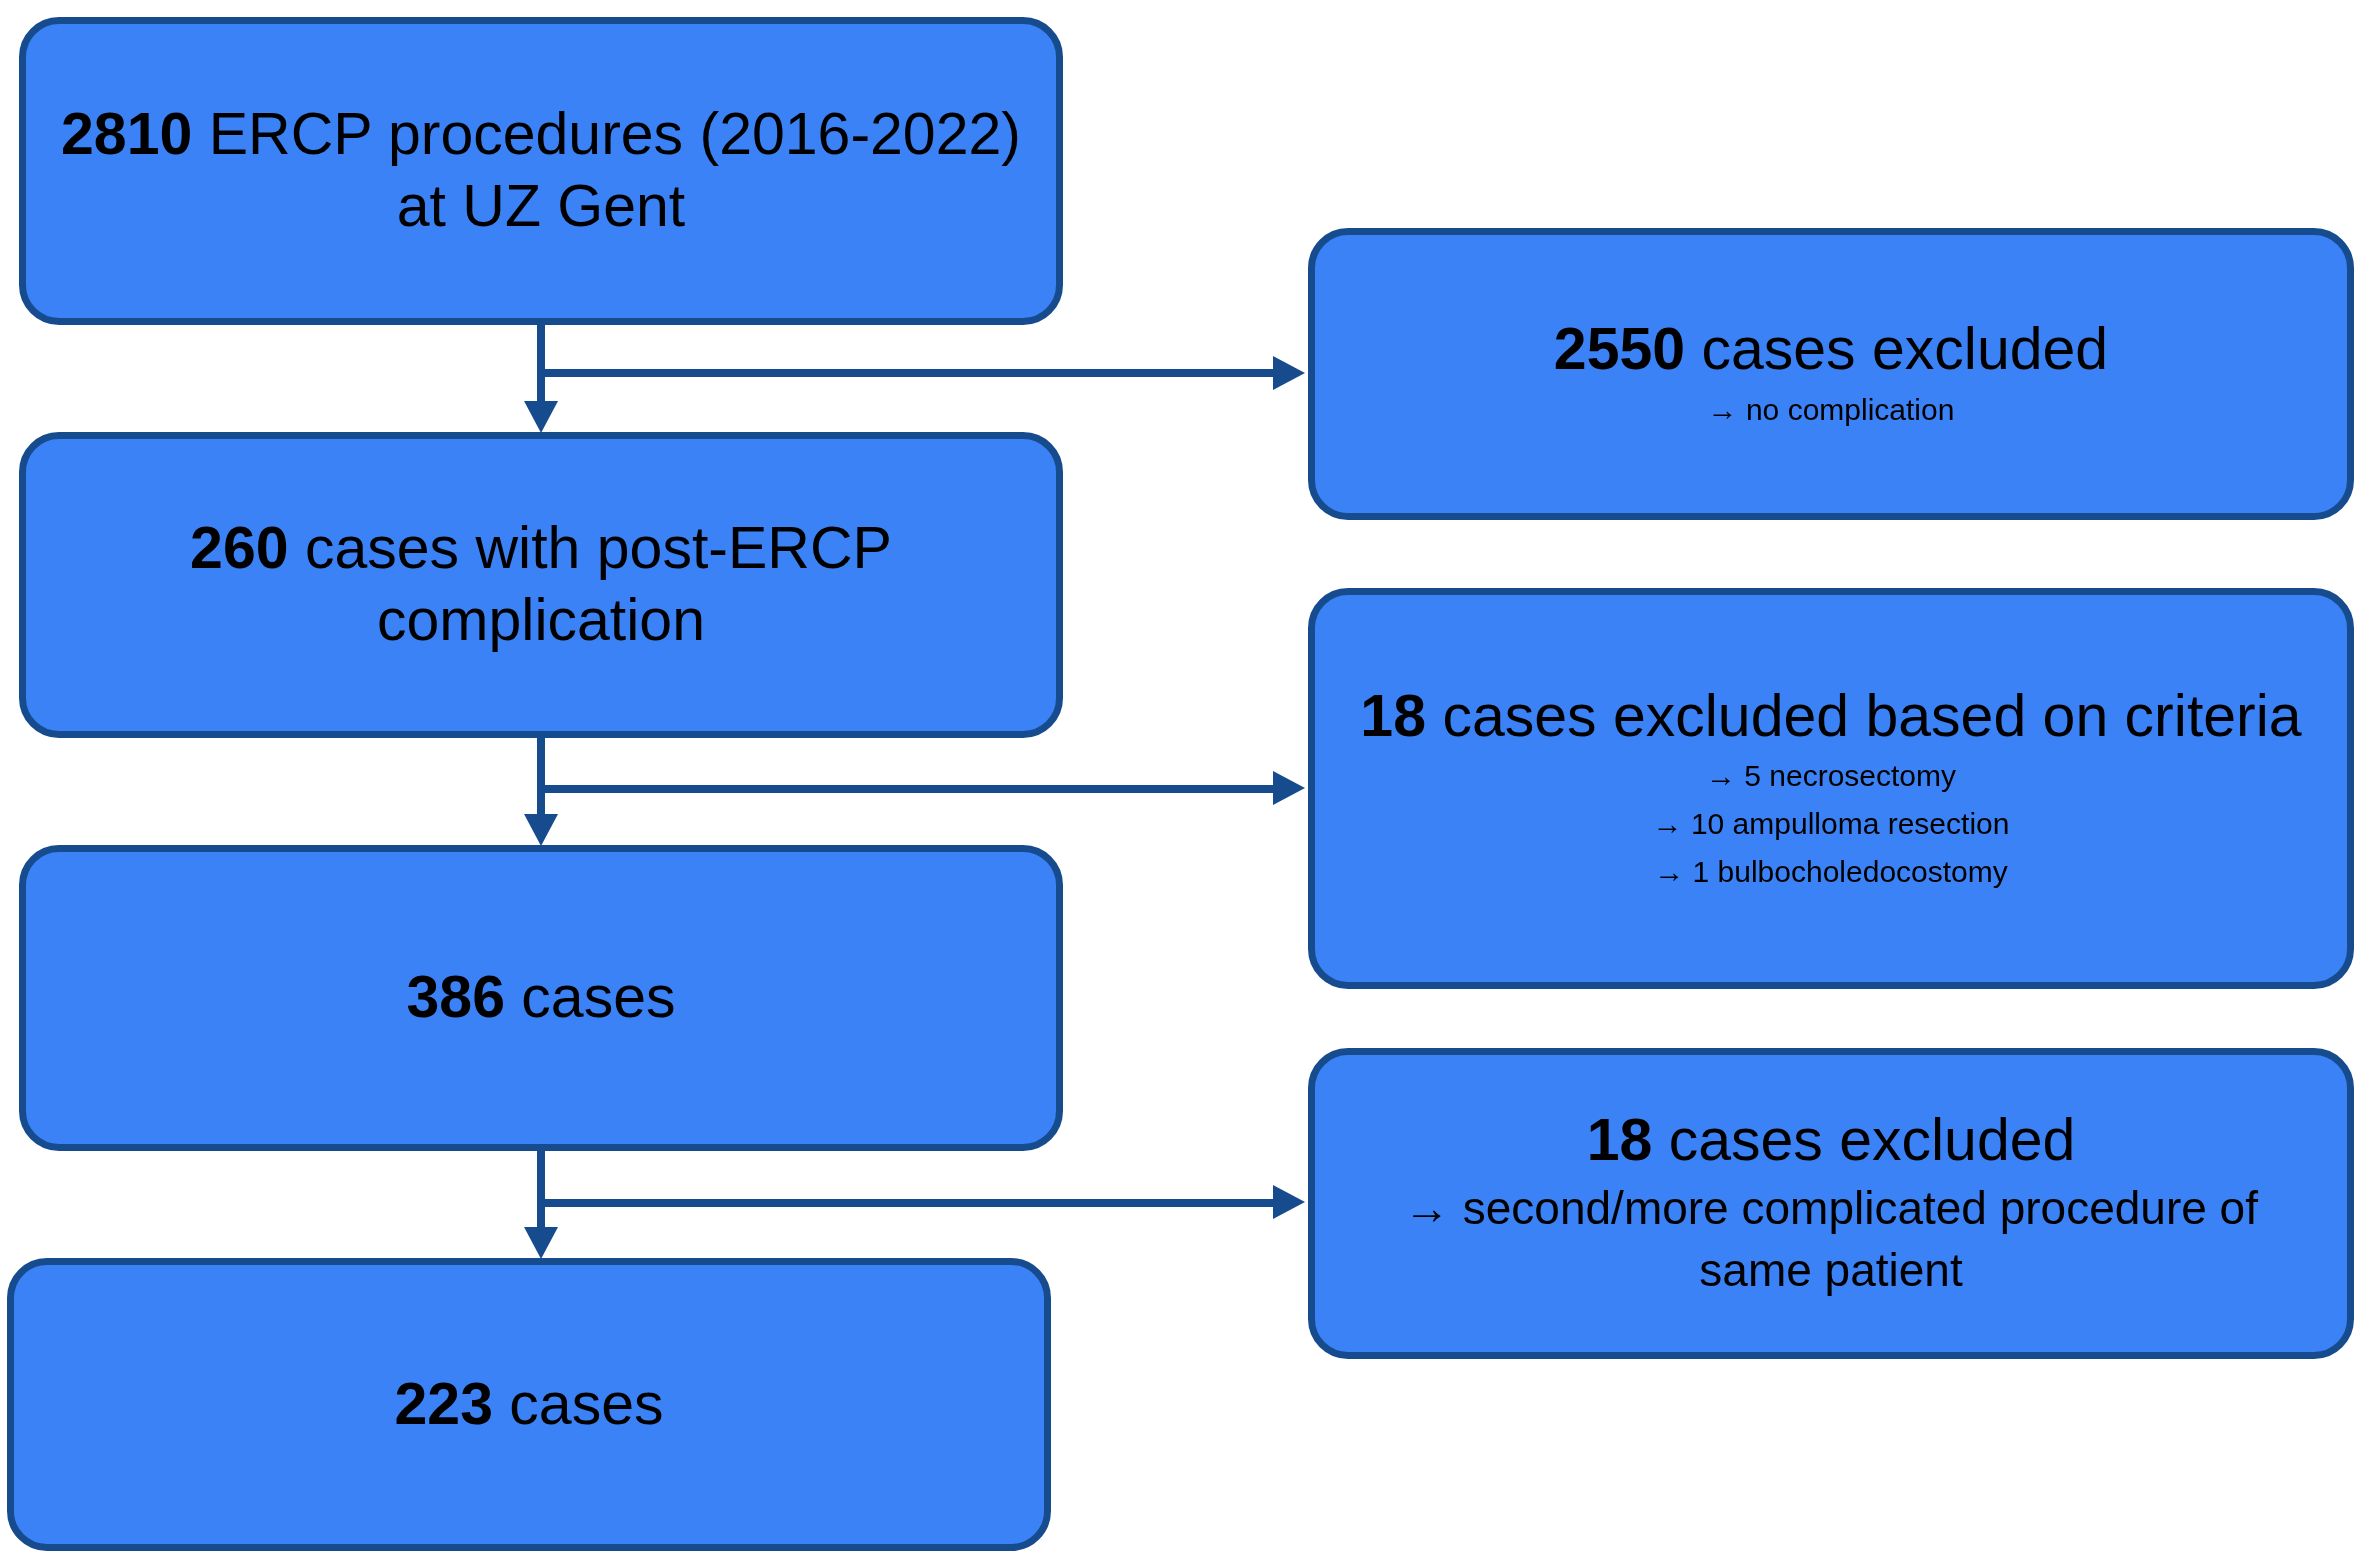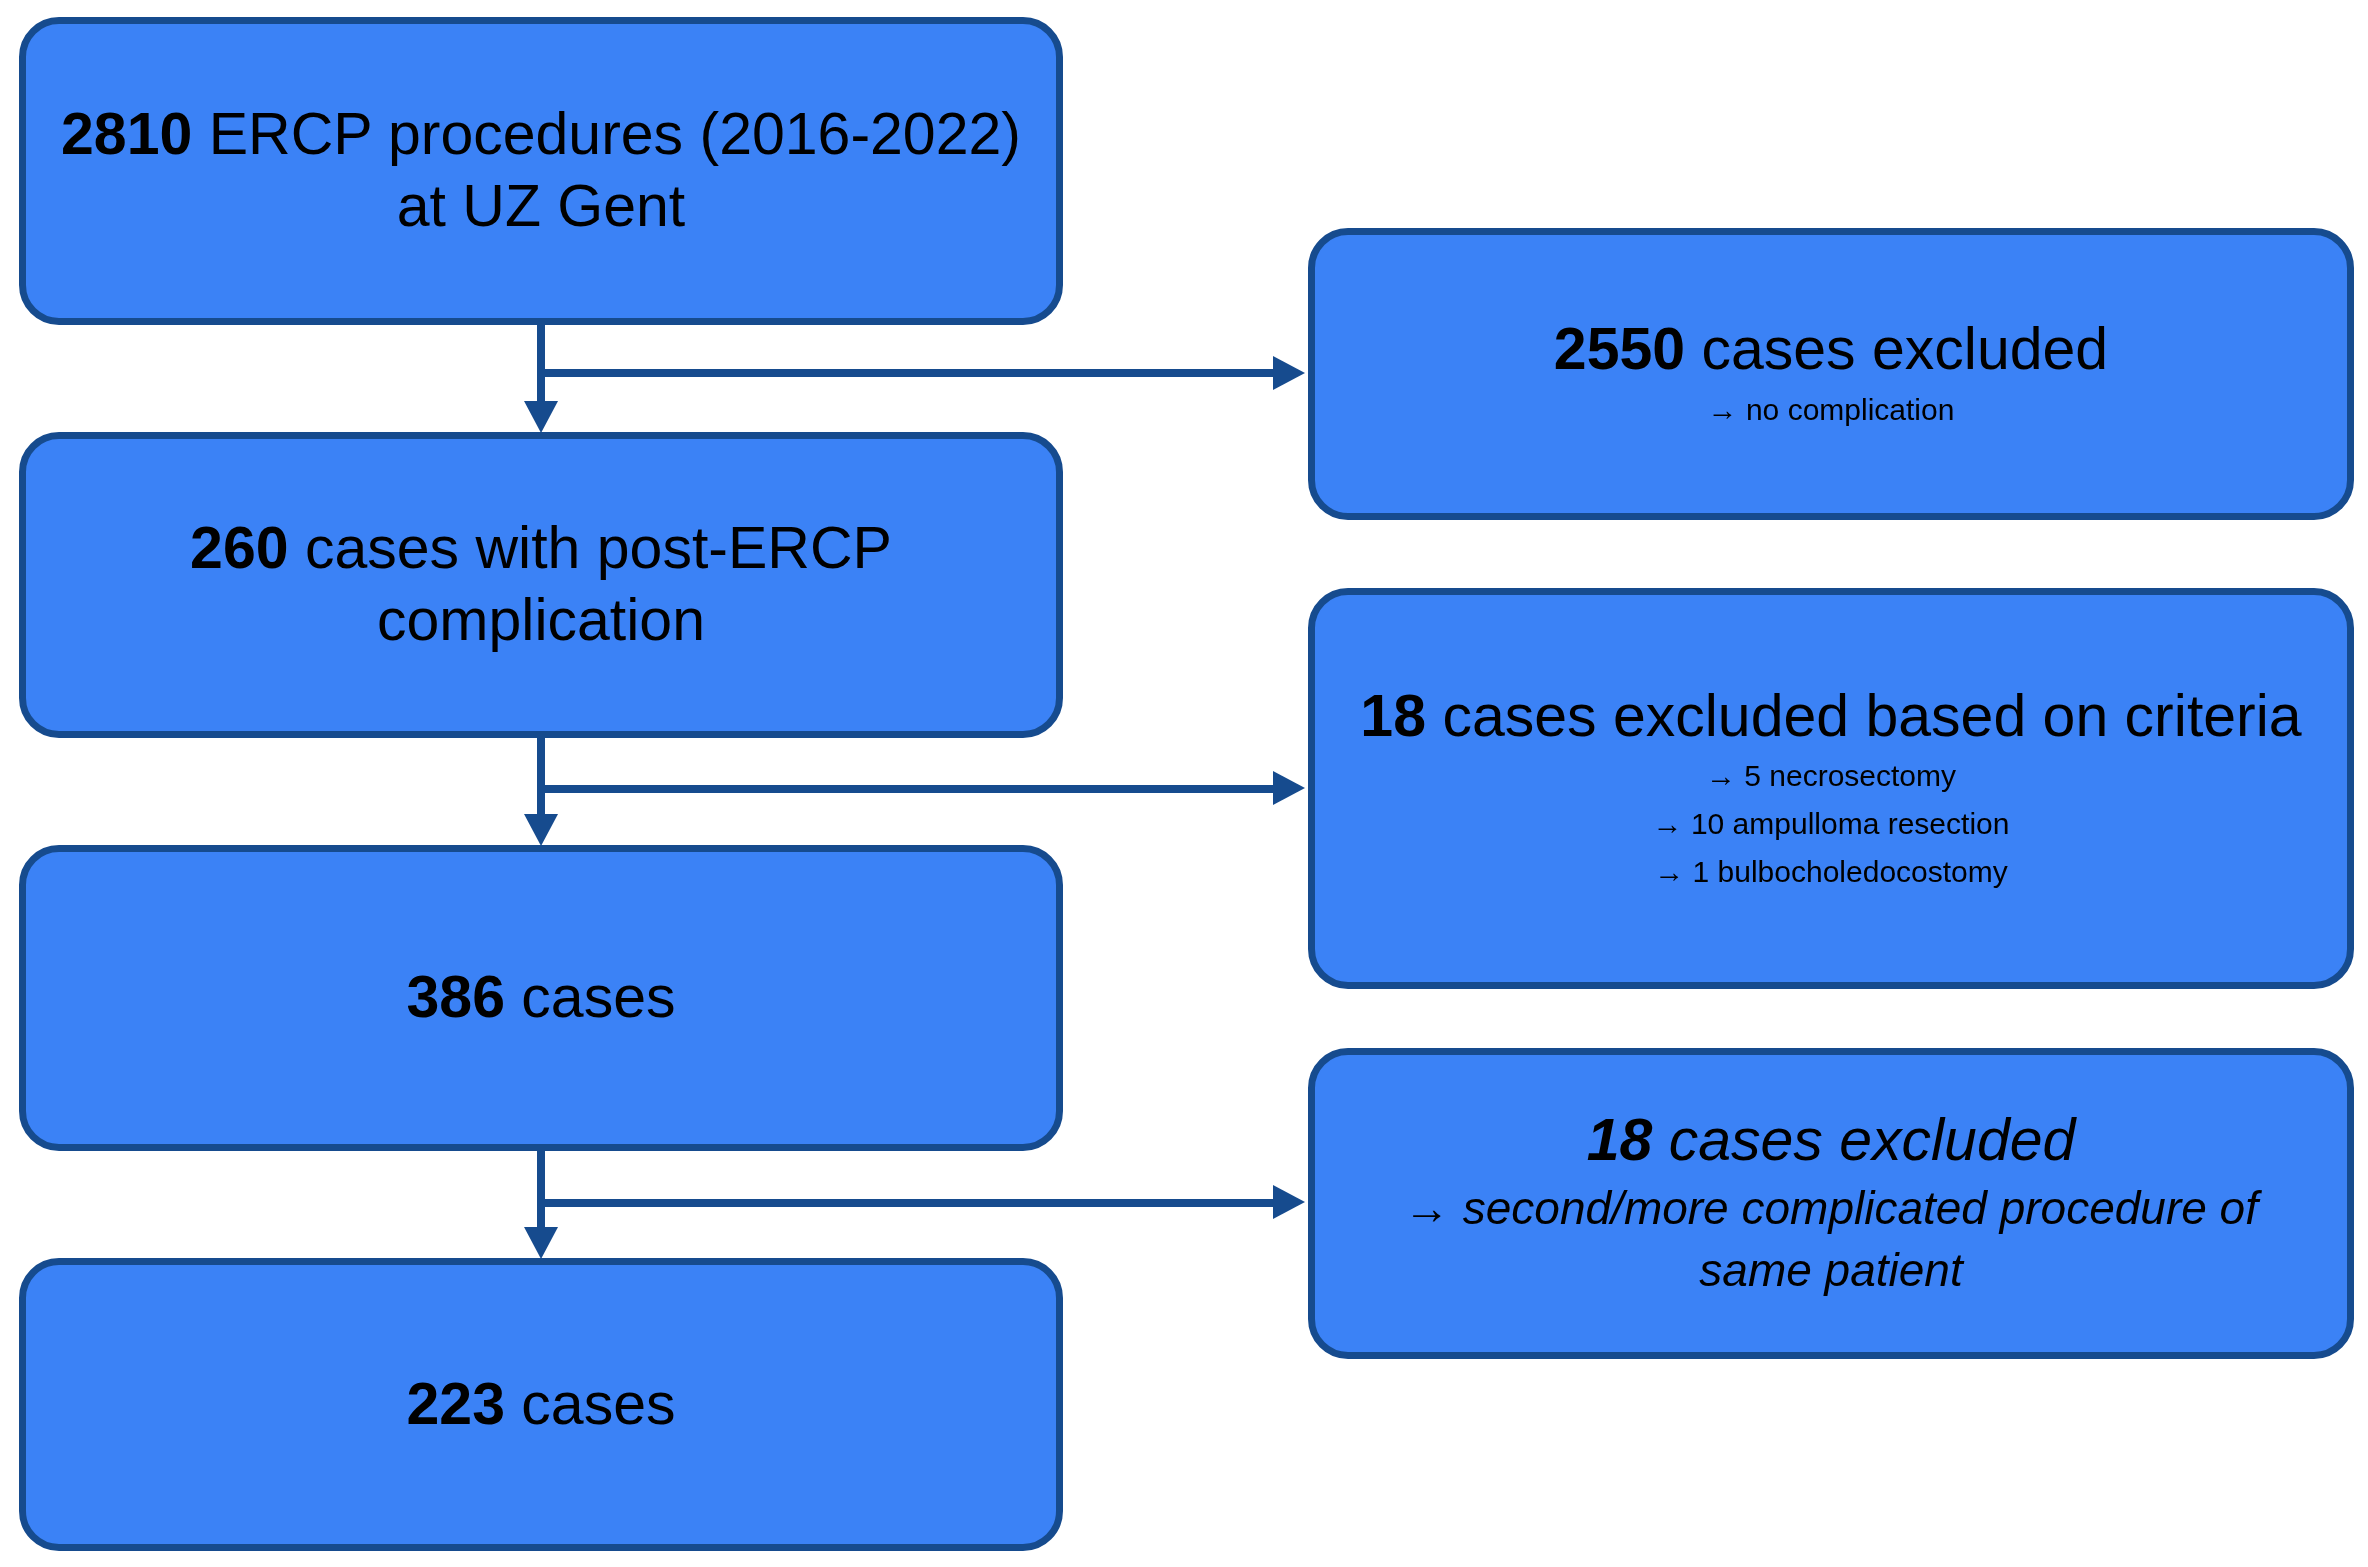--- a/index.html
+++ b/index.html
@@ -65,24 +65,24 @@
     position:absolute;
     width:0;height:0;
     border-top:17px solid transparent;
     border-bottom:17px solid transparent;
     border-left:32.5px solid var(--line-color,#164b8e);
   }
   
   #box-l1{left:19px;  top:17px;   width:1044px; height:308px;}
   #box-l2{left:19px;  top:432px;  width:1044px; height:306px;}
   #box-l3{left:19px;  top:845px;  width:1044px; height:306px;}
-  #box-l4{left:19px;  top:1258px; width:1044px; height:293px;}
+  #box-l4{left:7px;  top:1258px; width:1044px; height:293px;}
   #box-r1{left:1308px;top:228px;  width:1046px; height:292px;}
   #box-r2{left:1308px;top:588px;  width:1046px; height:401px; padding:17px 13.4px;}
-  #box-r3{left:1308px;top:1048px; width:1046px; height:311px; padding:17px 1px;font-style:italic;}
+  #box-r3{left:1308px;top:1048px; width:1046px; height:311px; padding:17px 1px;}
 </style>
 </head>
 <body>
 
 <div class="canvas">
 
   <div class="flowbox" id="box-l1">
     <div class="headline"><span class="num">2810</span><span> ERCP procedures (2016-2022)</span></div>
     <div class="headline">at UZ Gent</div>
   </div>

